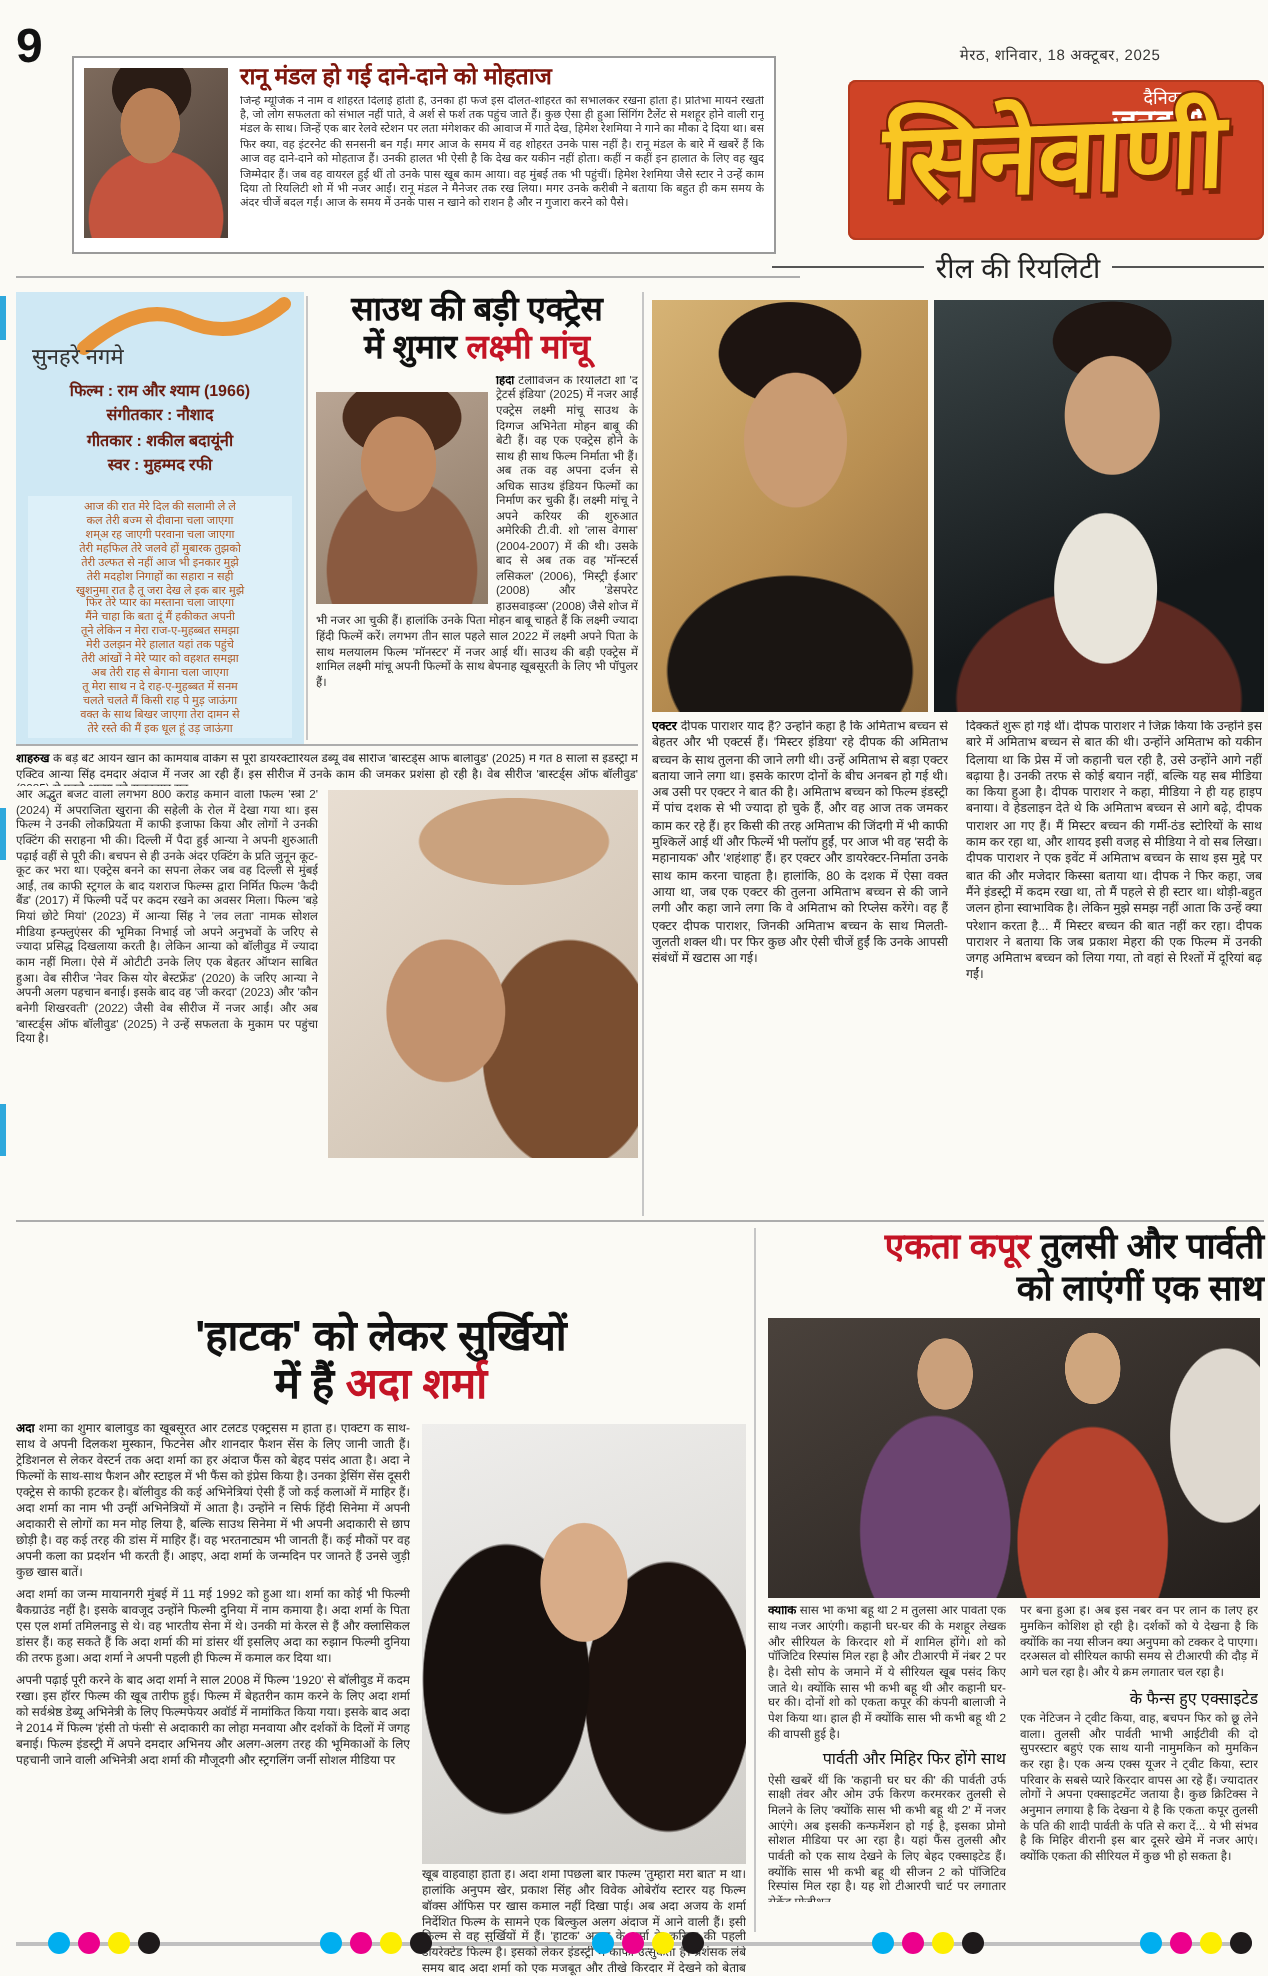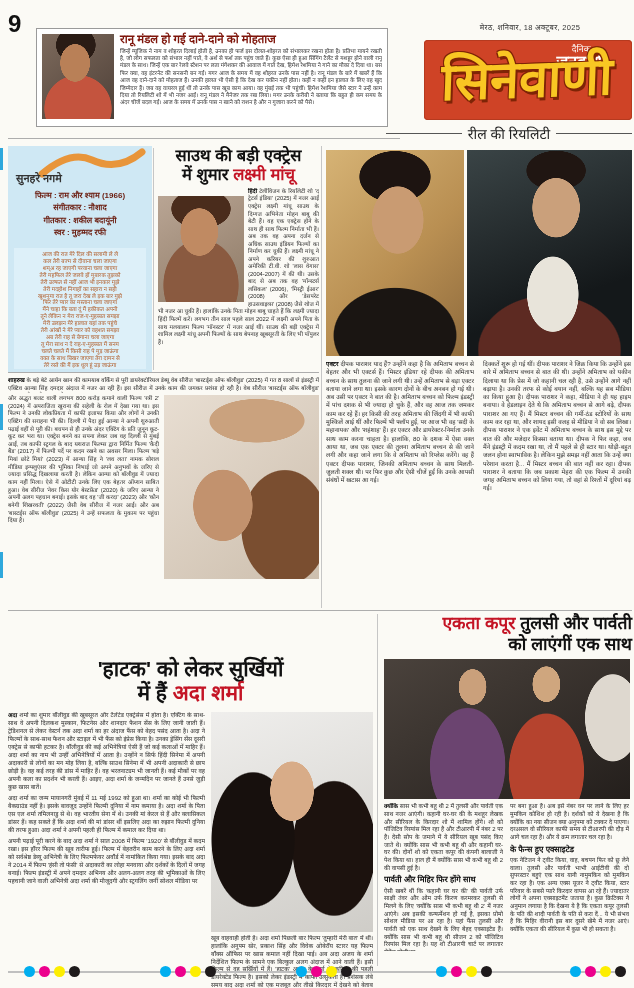--- a/index.html
+++ b/index.html
@@ -34,21 +34,21 @@
       font-size:52px;font-weight:bold;color:#F9C623;transform:skewX(-4deg) rotate(-2deg);
       text-shadow:2px 3px 0 #7E2406,-1px -1px 0 #7E2406,1px -1px 0 #7E2406,-1px 1px 0 #7E2406;
       white-space:nowrap;line-height:1.3;}
   .tagline-row{left:386px;top:124px;width:246px;display:flex;align-items:center;gap:6px;}
   .tagline-row .ln{flex:1;height:1.6px;background:#555;}
   .tagline{font-size:14px;color:#222;white-space:nowrap;}
 
   
   .sn-box{left:8px;top:146px;width:144px;height:226px;background:#CFE8F4;box-sizing:border-box;padding:3px;}
   .sn-swoosh{position:absolute;left:28px;top:2px;width:112px;height:30px;}
-  .sn-title{position:absolute;left:8px;top:24px;font-size:11px;font-weight:bold;color:#333;}
+  .sn-title{position:absolute;left:8px;top:24px;font-size:11px;font-weight:normal;color:#333;}
   .sn-credits{position:absolute;left:0;top:44px;width:144px;text-align:center;
       font-size:8px;font-weight:bold;color:#6B1D10;line-height:1.55;}
   .sn-lyrics{position:absolute;left:6px;top:102px;width:132px;height:118px;background:#DDF0F9;
       text-align:center;font-size:5.6px;line-height:1.24;color:#B05A26;padding-top:3px;overflow:hidden;}
 
   
   .lk{left:158px;top:146px;width:161px;height:226px;}
   .lk-head{text-align:center;font-size:16.5px;font-weight:bold;line-height:1.18;color:#101010;}
   .lk-body{margin-top:3px;font-size:5.8px;line-height:1.3;color:#2a2a2a;height:172px;}
   .lk-photo{float:left;width:86px;height:106px;margin:8px 4px 2px 0;
@@ -112,21 +112,21 @@
   .ph-ekta{margin-top:5px;width:246px;height:140px;
       background:
         radial-gradient(ellipse 14px 18px at 36% 20%,#caa07b 0 98%,transparent 100%),
         radial-gradient(ellipse 14px 18px at 66% 18%,#cfa67e 0 98%,transparent 100%),
         radial-gradient(ellipse 38px 58px at 34% 76%,#6b4470 0 98%,transparent 100%),
         radial-gradient(ellipse 38px 58px at 66% 80%,#b5432e 0 98%,transparent 100%),
         radial-gradient(ellipse 28px 44px at 93% 42%,#ded8cf 0 98%,transparent 100%),
         linear-gradient(150deg,#4a423c,#241f1c);}
   .ekta-cols{display:flex;gap:7px;margin-top:4px;}
   .ekta-col{width:119px;height:148px;font-size:5.9px;line-height:1.3;color:#2a2a2a;}
-  .ekta-sub{font-size:8px;font-weight:bold;color:#111;margin:3px 0 2px 0;text-align:left;}
+  .ekta-sub{font-size:8px;font-weight:normal;color:#111;margin:3px 0 2px 0;text-align:right;}
 
   
   .foot-line{left:8px;top:971px;width:618px;height:2px;background:#C0C0C0;}
   .dots{position:absolute;top:966px;display:flex;gap:4px;}
   .dot{width:11px;height:11px;border-radius:50%;display:inline-block;}
   .dc{background:#00AEEF;} .dm{background:#EC008C;} .dy{background:#FDEE00;} .dk{background:#1E1A1B;}
 
   .edge-tick{left:0;width:3px;background:#2FA8DC;}
   b.lead{font-weight:bold;color:#000;}
 </style>

